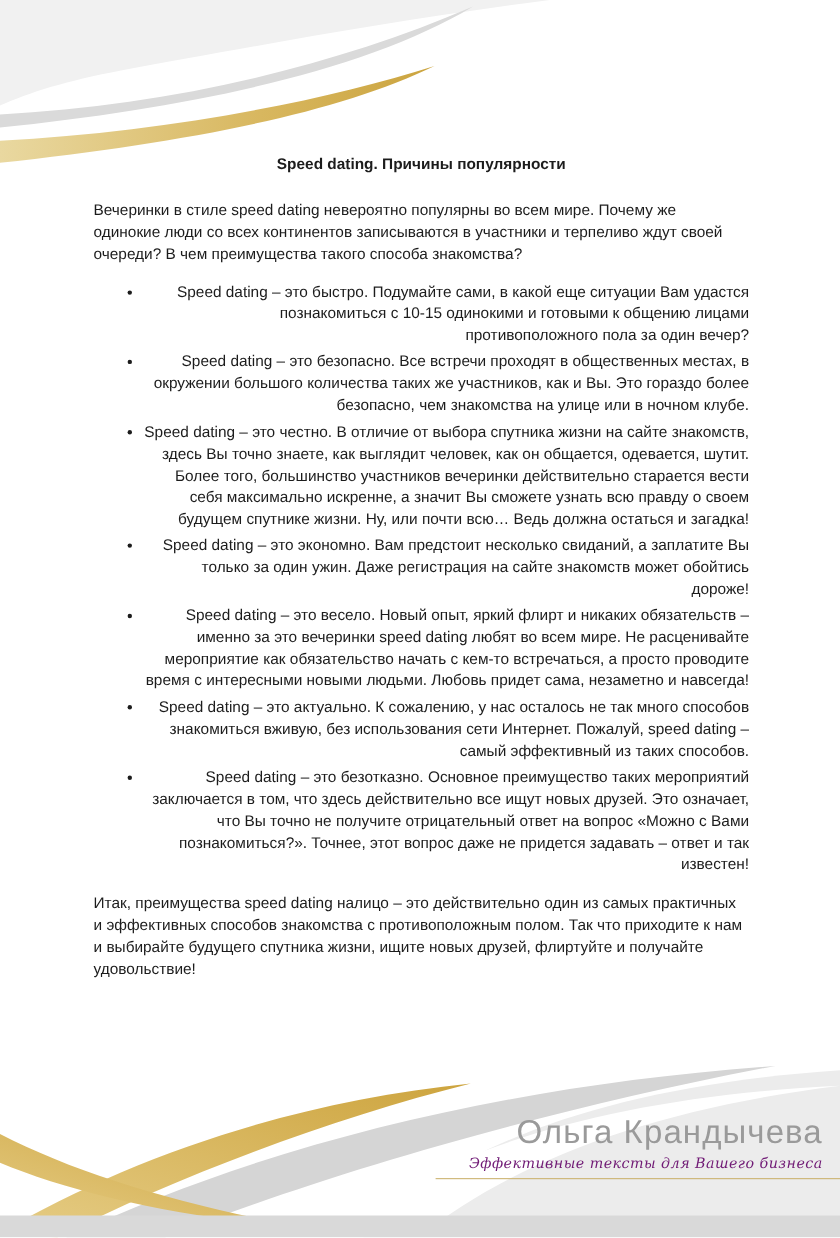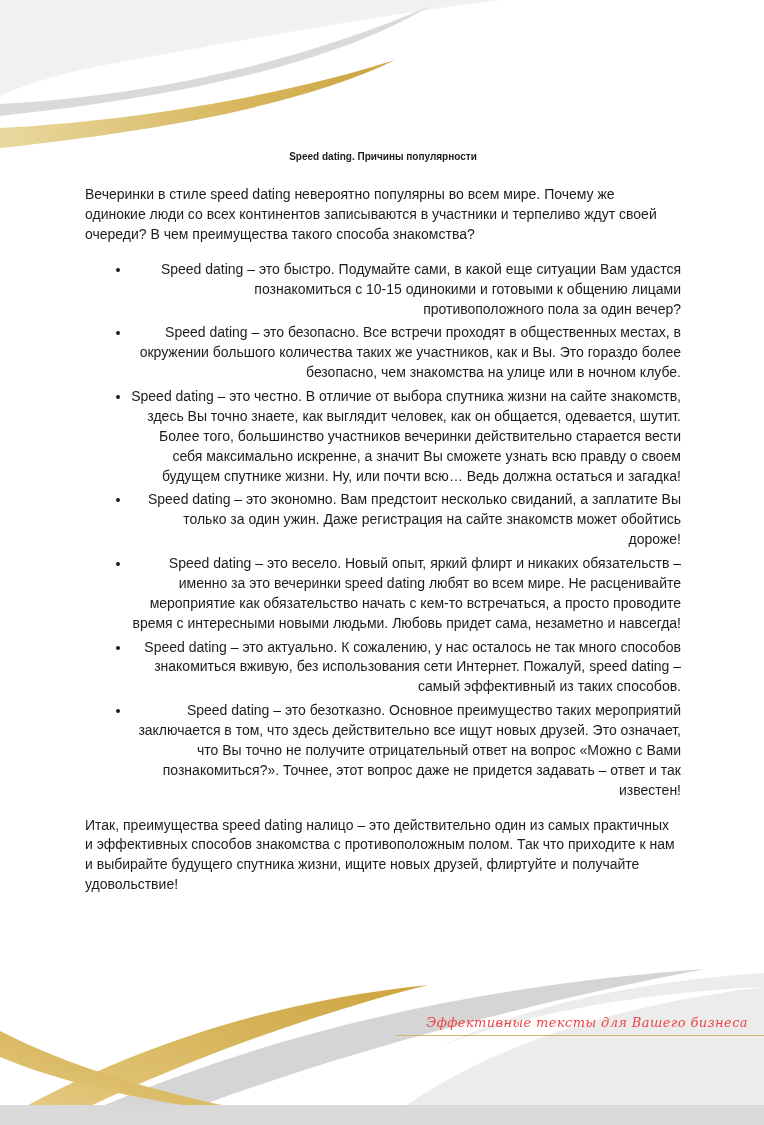--- a/index.html
+++ b/index.html
@@ -14,23 +14,23 @@
   .deco-top { position: absolute; top: 0; left: 0; pointer-events: none; }
   .deco-bottom { position: absolute; bottom: 0; left: 0; pointer-events: none; }
 
   .content {
     position: absolute;
     left: 85px; width: 596px; top: 140px;
     font-size: 14px; line-height: 1.42;
     z-index: 1;
   }
   .title {
-    font-size: 10px; font-weight: 700;
+    font-size: 14px; font-weight: 700;
     text-align: center;
-    margin: 10px 0 21px 0;
+    margin: 0 0 21px 0;
   }
   .para { margin: 0 4px 15px 0; }
   .bullets {
     margin: 0 0 15px 0;
     padding: 0 0 0 46px;
     list-style: disc;
     text-align: right;
   }
   .bullets li { margin: 0 0 4px 0; }
   .u { }
@@ -51,21 +51,21 @@
   .tagline-row {
     display: inline-block;
     border-bottom: 1px solid #cdb472;
     padding: 1px 16px 4px 30px;
     margin-right: -16px;
   }
   .footer-tagline {
     font-family: "DejaVu Serif", serif;
     font-style: italic;
     font-size: 13px;
-    color: #ef4444;
+    color: #701a75;
     letter-spacing: 0.4px;
   }
 </style>
 </head>
 <body>
 
 <div class="page">
 
   <svg class="deco-top" width="764" height="170" viewBox="0 0 764 170" aria-hidden="true">
     <defs>
@@ -104,18 +104,19 @@
     </defs>
     <path d="M330 280 C410 195 555 142 764 128 L764 280 Z" fill="#ececec"></path>
     <path d="M300 280 C395 200 555 152 764 142 C600 162 470 208 380 280 Z" fill="#ffffff"></path>
     <path d="M60 280 C240 196 455 142 705 124 C485 166 285 226 150 280 Z" fill="#d5d5d5"></path>
     <path d="M0 276 C120 206 268 156 428 140 C300 172 158 226 52 280 Z" fill="url(#goldBot)"></path>
     <path d="M0 186 C70 222 162 250 272 270 C160 262 62 238 0 212 Z" fill="url(#goldBot)"></path>
     <rect x="0" y="260" width="764" height="20" fill="#d9d9d9"></rect>
   </svg>
 
   <div class="footer">
+    <div class="footer-name">Ольга Крандычева</div>
     <div class="tagline-row">
       <span class="footer-tagline">Эффективные тексты для Вашего бизнеса</span>
     </div>
   </div>
 
 </div>
 
 </body></html>

